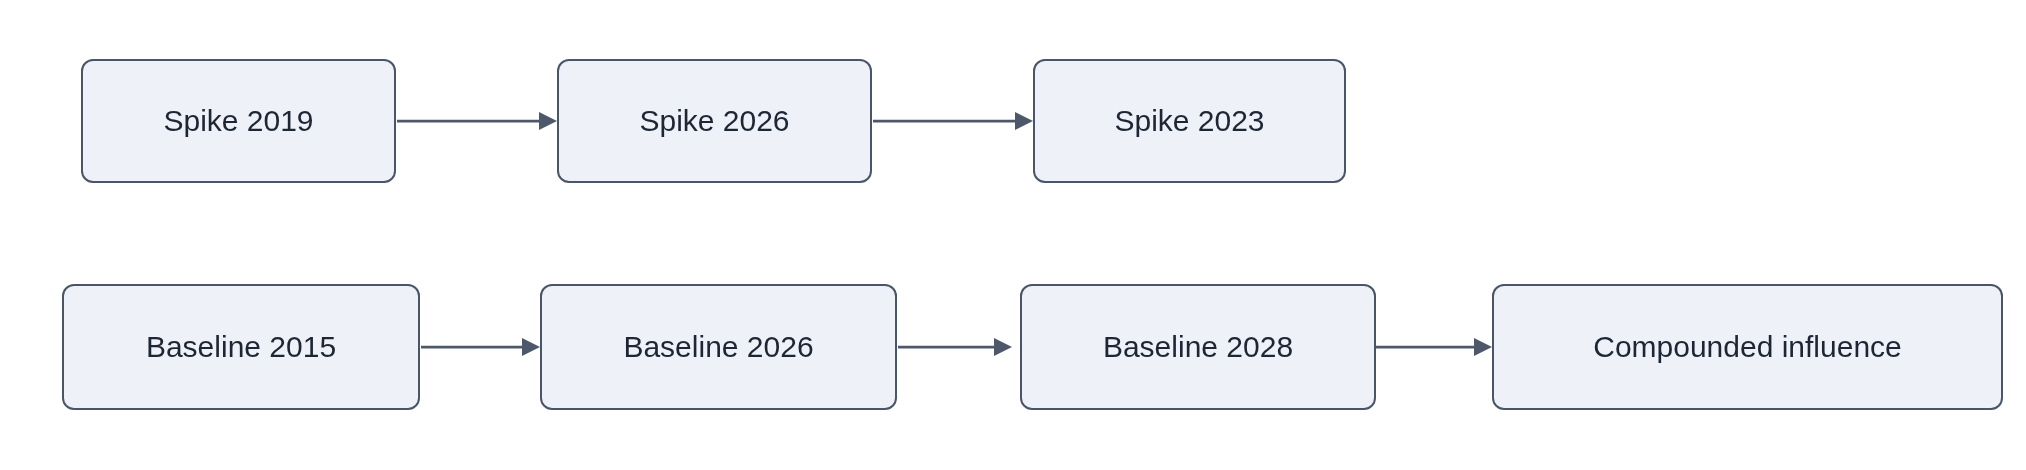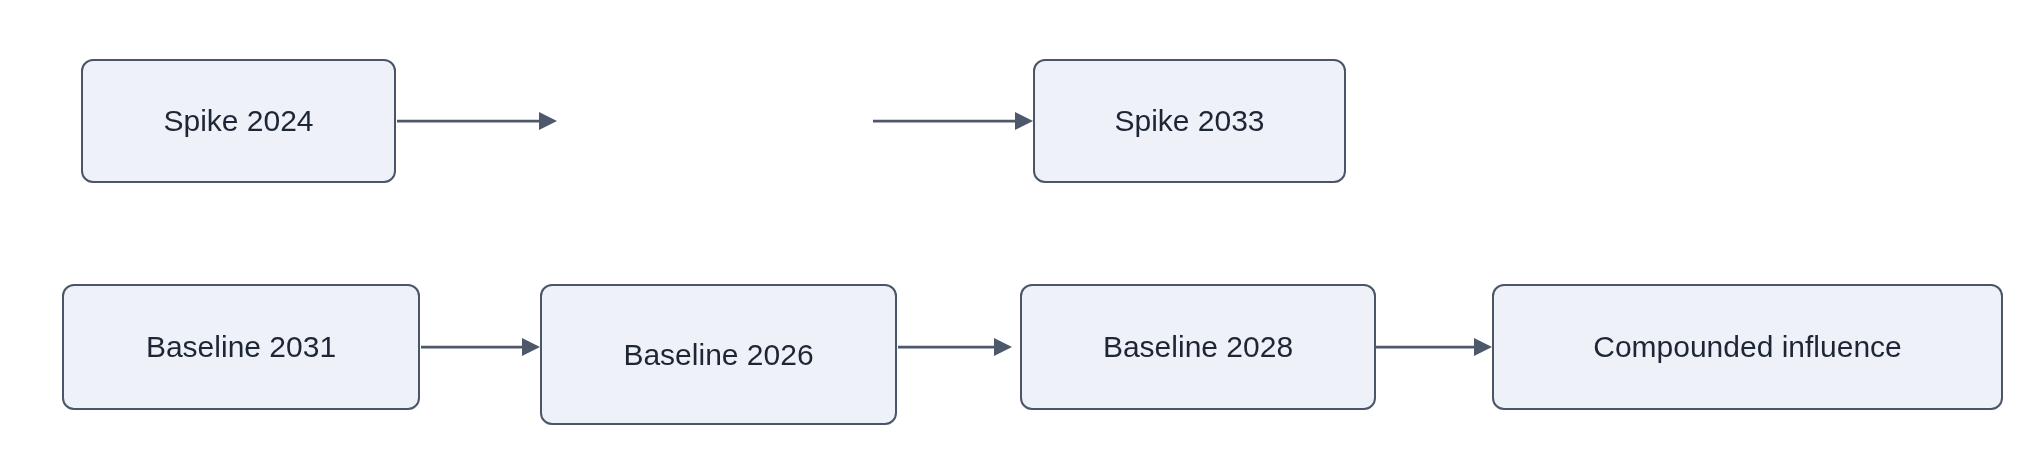--- a/index.html
+++ b/index.html
@@ -40,21 +40,21 @@
     line-height:1.2;
     text-align:center;
     white-space:nowrap;
   }
   
   #n-spike-2024{left:81px;  top:59px; width:315px; height:124px;}
   #n-spike-2026{left:557px; top:59px; width:315px; height:124px;}
   #n-spike-2028{left:1033px;top:59px; width:313px; height:124px;}
   
   #n-baseline-2024{left:62px;  top:284px; width:358px; height:126px;}
-  #n-baseline-2026{left:540px; top:284px; width:357px; height:141px;}
+  #n-baseline-2026{left:540px; top:284px; width:357px; height:126px;}
   #n-baseline-2028{left:1012px;top:284px; width:356px; height:126px;margin-left:8px;}
   #n-compounded-influence{left:1492px;top:284px; width:511px; height:126px;}
 </style>
 </head>
 <body>
 
 <div class="canvas">
 
   <svg class="edges" viewBox="0 0 2026 470" xmlns="http://www.w3.org/2000/svg">
     <g>
@@ -73,28 +73,31 @@
       <line x1="898" y1="347" x2="995" y2="347"></line>
       <polygon points="994,338 1012,347 994,356"></polygon>
     </g>
     <g>
       <line x1="1369" y1="347" x2="1475" y2="347"></line>
       <polygon points="1474,338 1492,347 1474,356"></polygon>
     </g>
   </svg>
 
   <div class="node" id="n-spike-2024">
-    <span>Spike 2024</span>
+    <span>Spike 2019</span>
+  </div>
+  <div class="node" id="n-spike-2026">
+    <span>Spike 2026</span>
   </div>
   <div class="node" id="n-spike-2028">
-    <span>Spike 2033</span>
+    <span>Spike 2023</span>
   </div>
 
   <div class="node" id="n-baseline-2024">
-    <span>Baseline 2031</span>
+    <span>Baseline 2015</span>
   </div>
   <div class="node" id="n-baseline-2026">
     <span>Baseline 2026</span>
   </div>
   <div class="node" id="n-baseline-2028">
     <span>Baseline 2028</span>
   </div>
   <div class="node" id="n-compounded-influence">
     <span>Compounded influence</span>
   </div>

